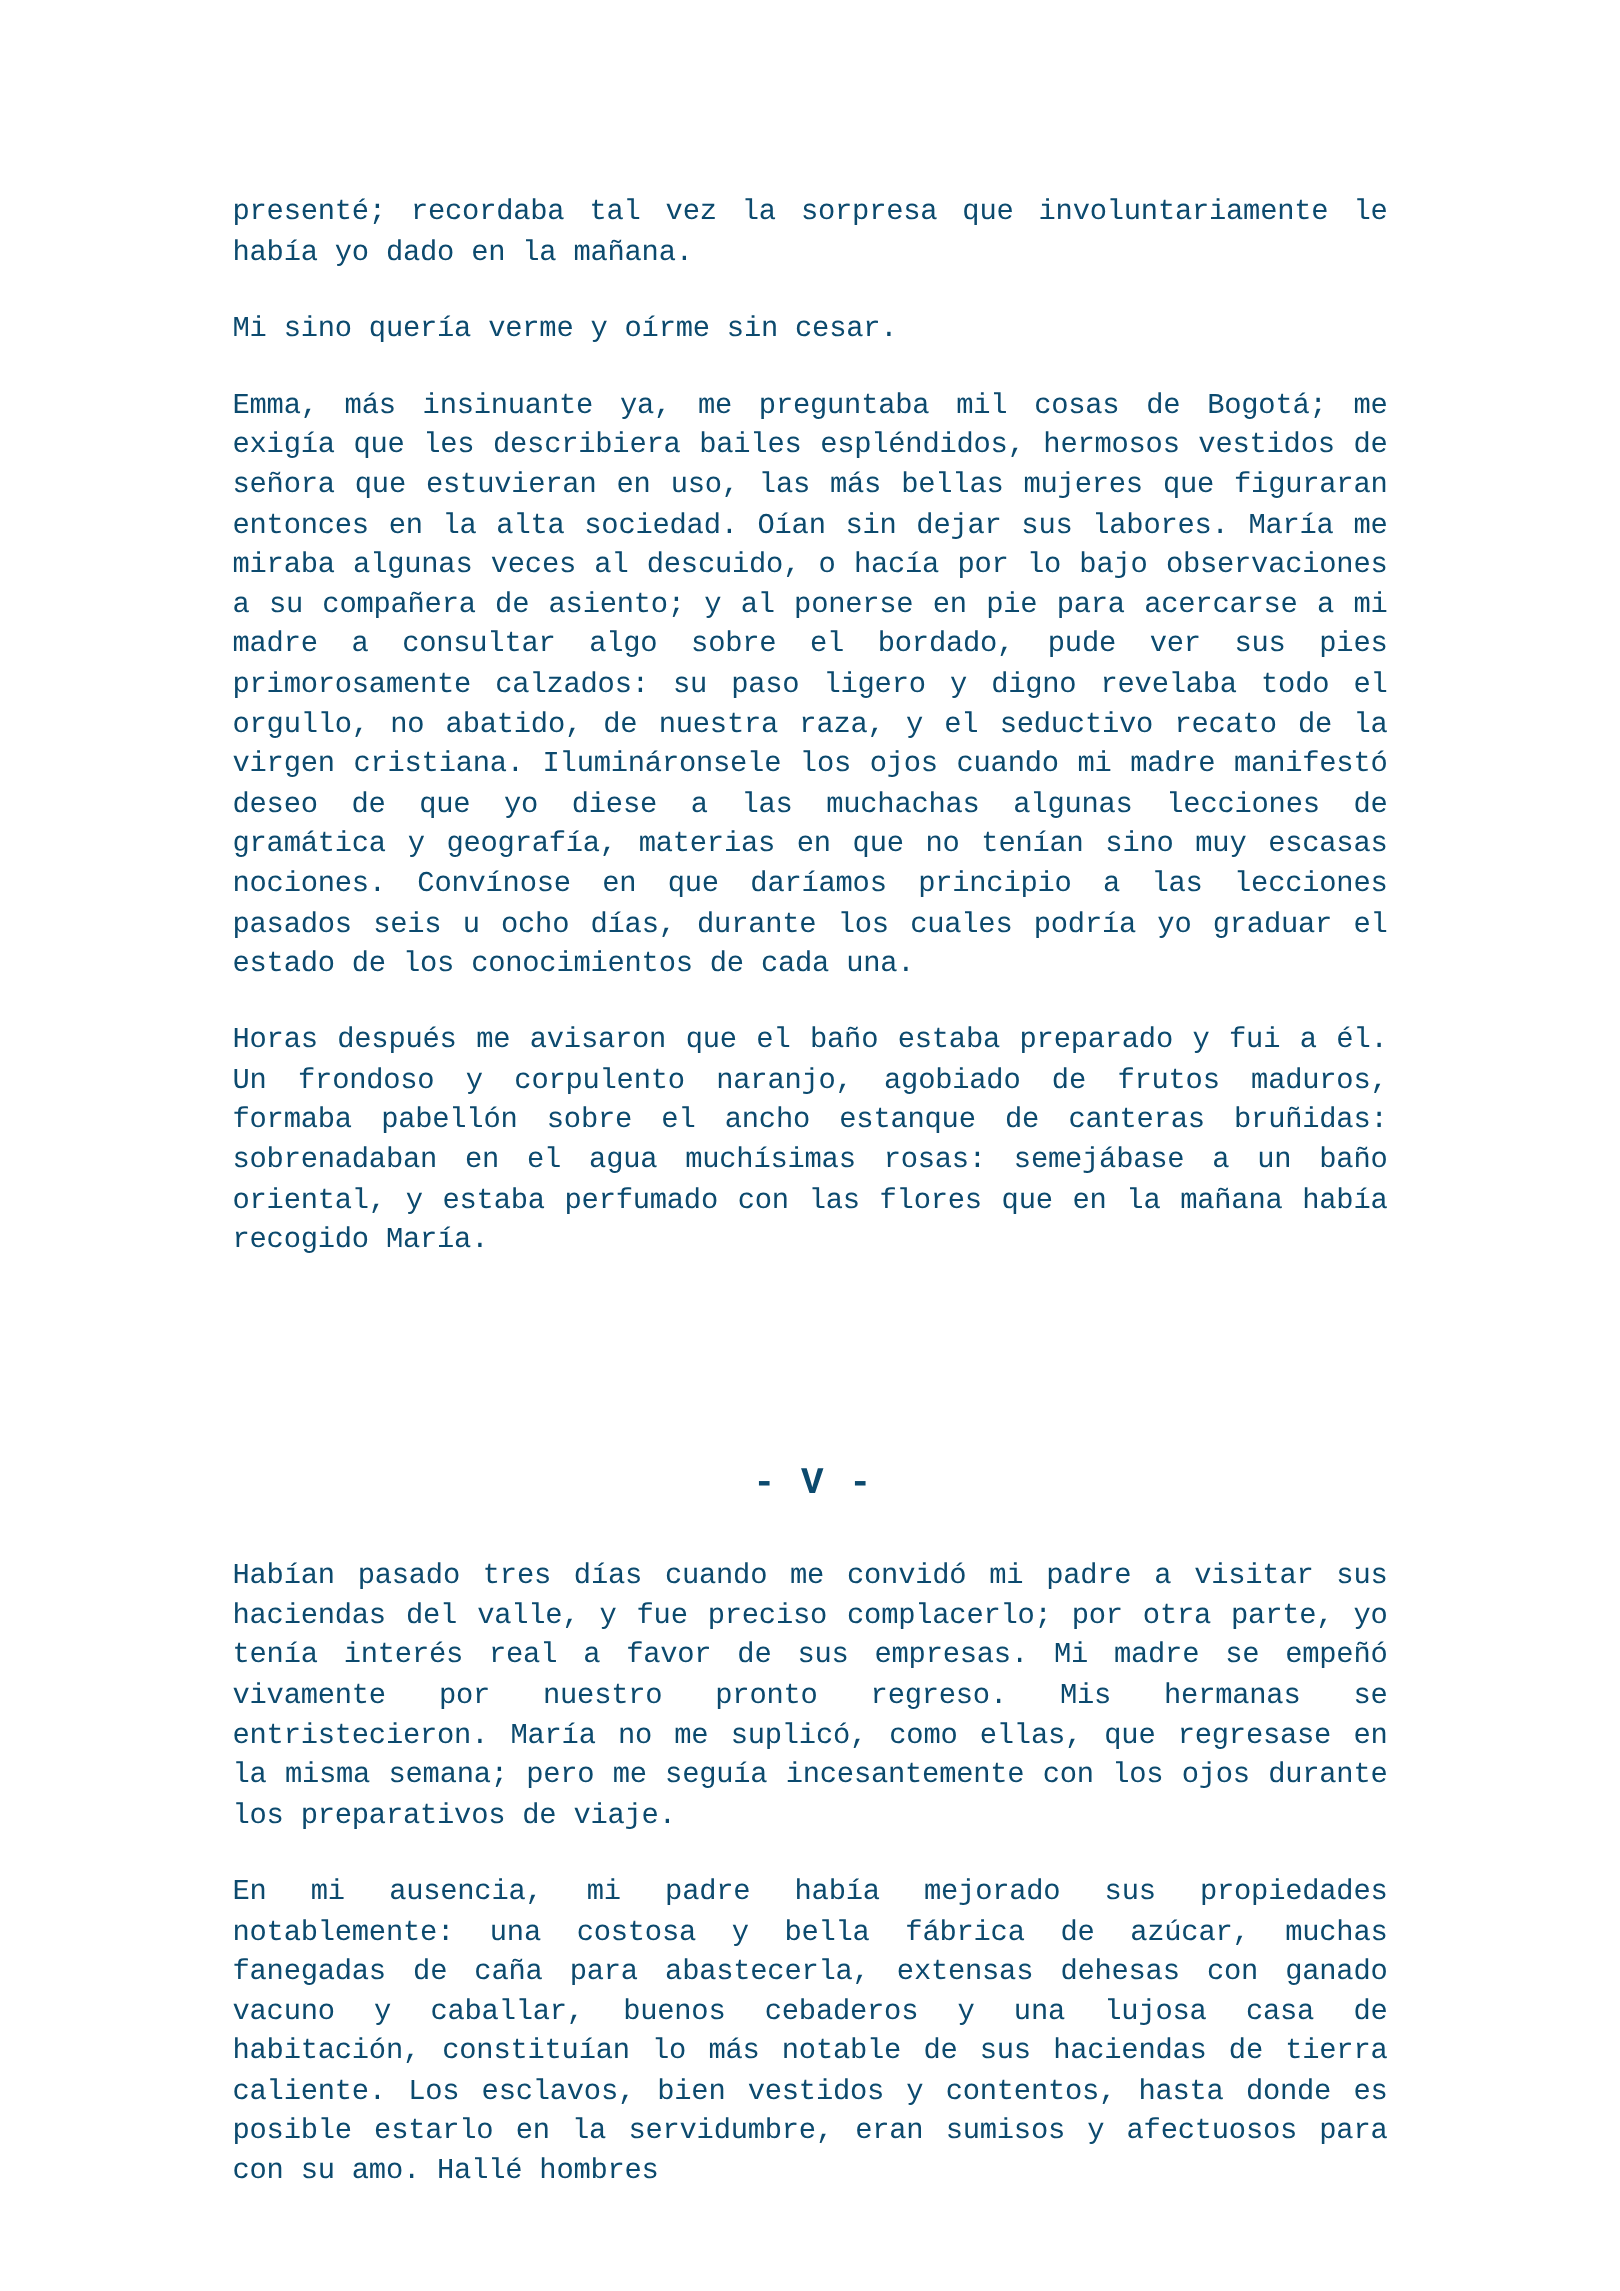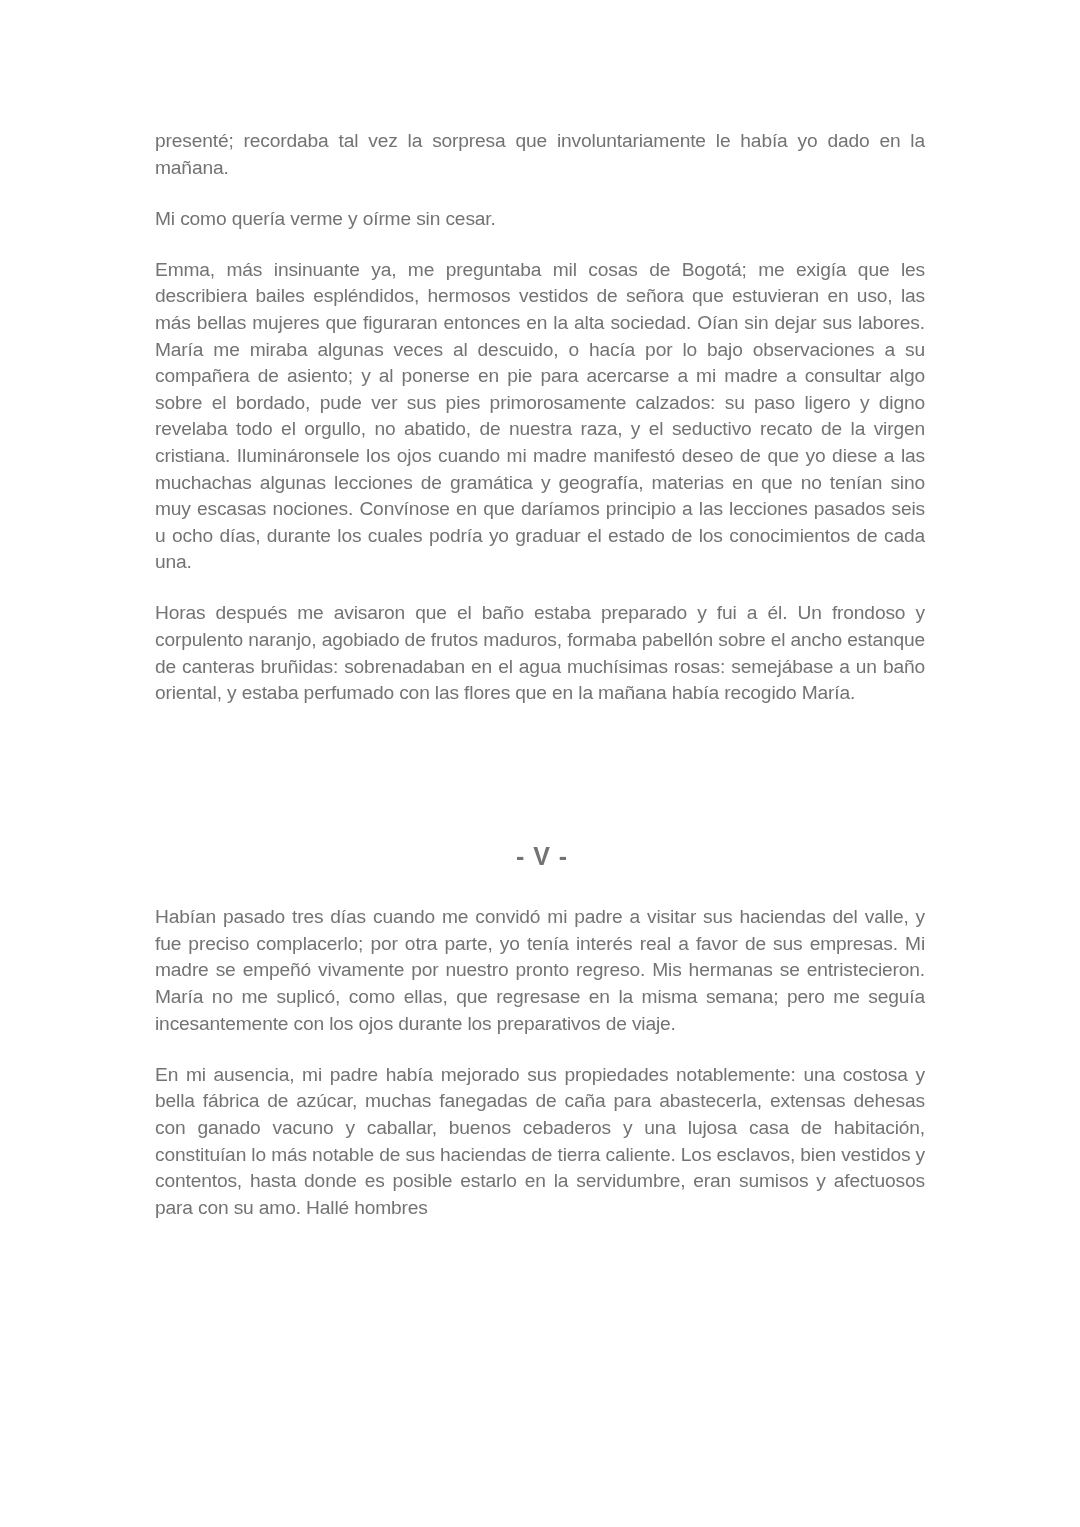--- a/index.html
+++ b/index.html
@@ -11,22 +11,22 @@
       width: 1080px;
       height: 1527px;
       position: relative;
       overflow: hidden;
     }
     .page {
       position: absolute;
       left: 155px;
       top: 128px;
       width: 770px;
-      color: #737373;
-      font-family: Liberation Sans, sans-serif;
+      color: #0c4a6e;
+      font-family: Liberation Mono, monospace;
       font-size: 19.2px;
       line-height: 26.6px;
       letter-spacing: -0.15px;
     }
     .para {
       margin: 0 0 24.5px 0;
       text-align: justify;
       text-align-last: left;
       hyphens: none;
     }
@@ -42,21 +42,21 @@
       letter-spacing: 1px;
       padding-left: 4px;
     }
   </style>
 </head>
 <body>
 
 <div class="page">
   <section>
     <p class="para">presenté; recordaba tal vez la sorpresa que involuntariamente le había yo dado en la mañana.</p>
-    <p class="para">Mi como quería verme y oírme sin cesar.</p>
+    <p class="para">Mi sino quería verme y oírme sin cesar.</p>
     <p class="para">Emma, más insinuante ya, me preguntaba mil cosas de Bogotá; me exigía que les describiera bailes espléndidos, hermosos vestidos de señora que estuvieran en uso, las más bellas mujeres que figuraran entonces en la alta sociedad. Oían sin dejar sus labores. María me miraba algunas veces al descuido, o hacía por lo bajo observaciones a su compañera de asiento; y al ponerse en pie para acercarse a mi madre a consultar algo sobre el bordado, pude ver sus pies primorosamente calzados: su paso ligero y digno revelaba todo el orgullo, no abatido, de nuestra raza, y el seductivo recato de la virgen cristiana. Ilumináronsele los ojos cuando mi madre manifestó deseo de que yo diese a las muchachas algunas lecciones de gramática y geografía, materias en que no tenían sino muy escasas nociones. Convínose en que daríamos principio a las lecciones pasados seis u ocho días, durante los cuales podría yo graduar el estado de los conocimientos de cada una.</p>
     <p class="para">Horas después me avisaron que el baño estaba preparado y fui a él. Un frondoso y corpulento naranjo, agobiado de frutos maduros, formaba pabellón sobre el ancho estanque de canteras bruñidas: sobrenadaban en el agua muchísimas rosas: semejábase a un baño oriental, y estaba perfumado con las flores que en la mañana había recogido María.</p>
   </section>
 
   <div class="chapter-gap"></div>
 
   <section>
     <h2 class="chapter-heading">- V -</h2>
     <p class="para">Habían pasado tres días cuando me convidó mi padre a visitar sus haciendas del valle, y fue preciso complacerlo; por otra parte, yo tenía interés real a favor de sus empresas. Mi madre se empeñó vivamente por nuestro pronto regreso. Mis hermanas se entristecieron. María no me suplicó, como ellas, que regresase en la misma semana; pero me seguía incesantemente con los ojos durante los preparativos de viaje.</p>
     <p class="para">En mi ausencia, mi padre había mejorado sus propiedades notablemente: una costosa y bella fábrica de azúcar, muchas fanegadas de caña para abastecerla, extensas dehesas con ganado vacuno y caballar, buenos cebaderos y una lujosa casa de habitación, constituían lo más notable de sus haciendas de tierra caliente. Los esclavos, bien vestidos y contentos, hasta donde es posible estarlo en la servidumbre, eran sumisos y afectuosos para con su amo. Hallé hombres</p>

